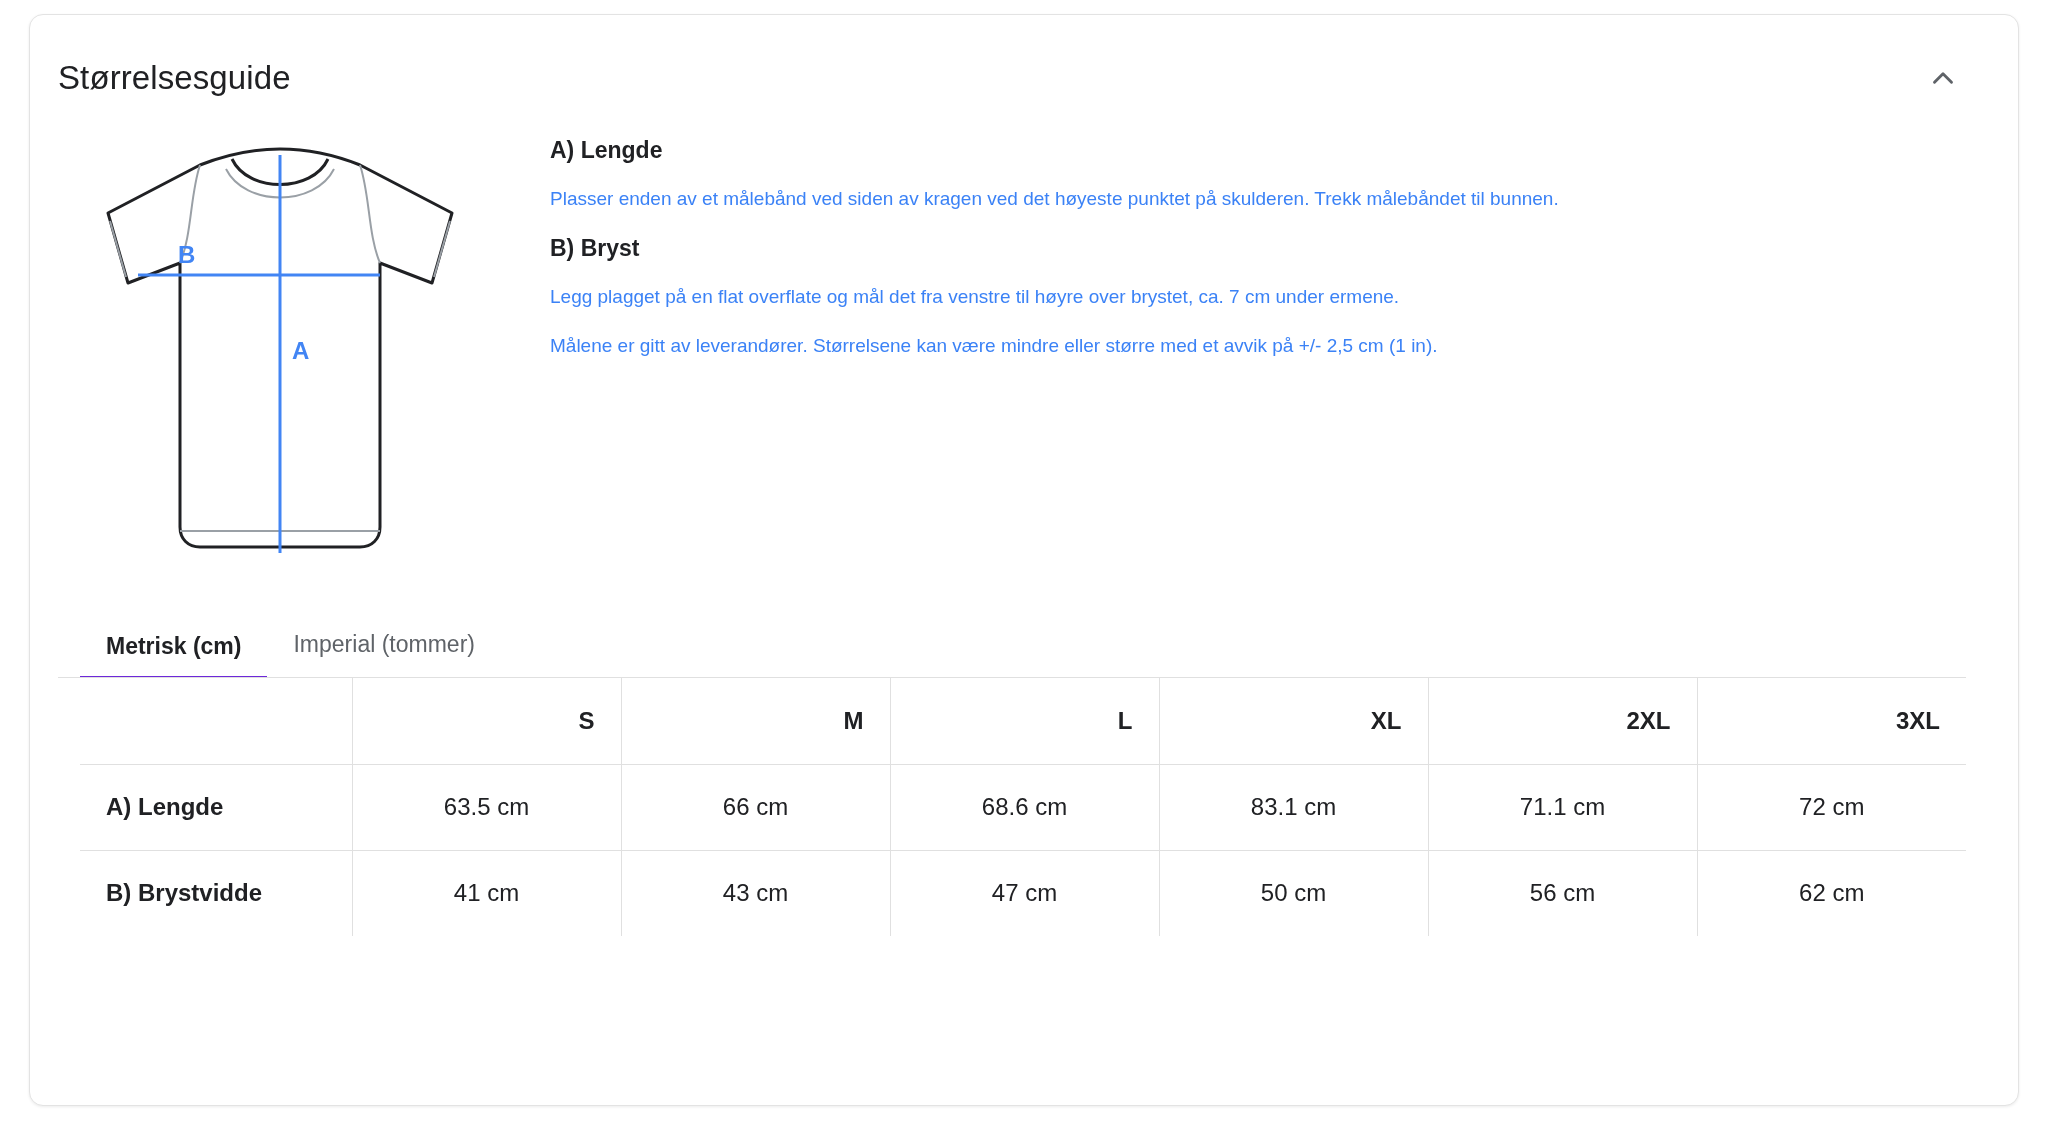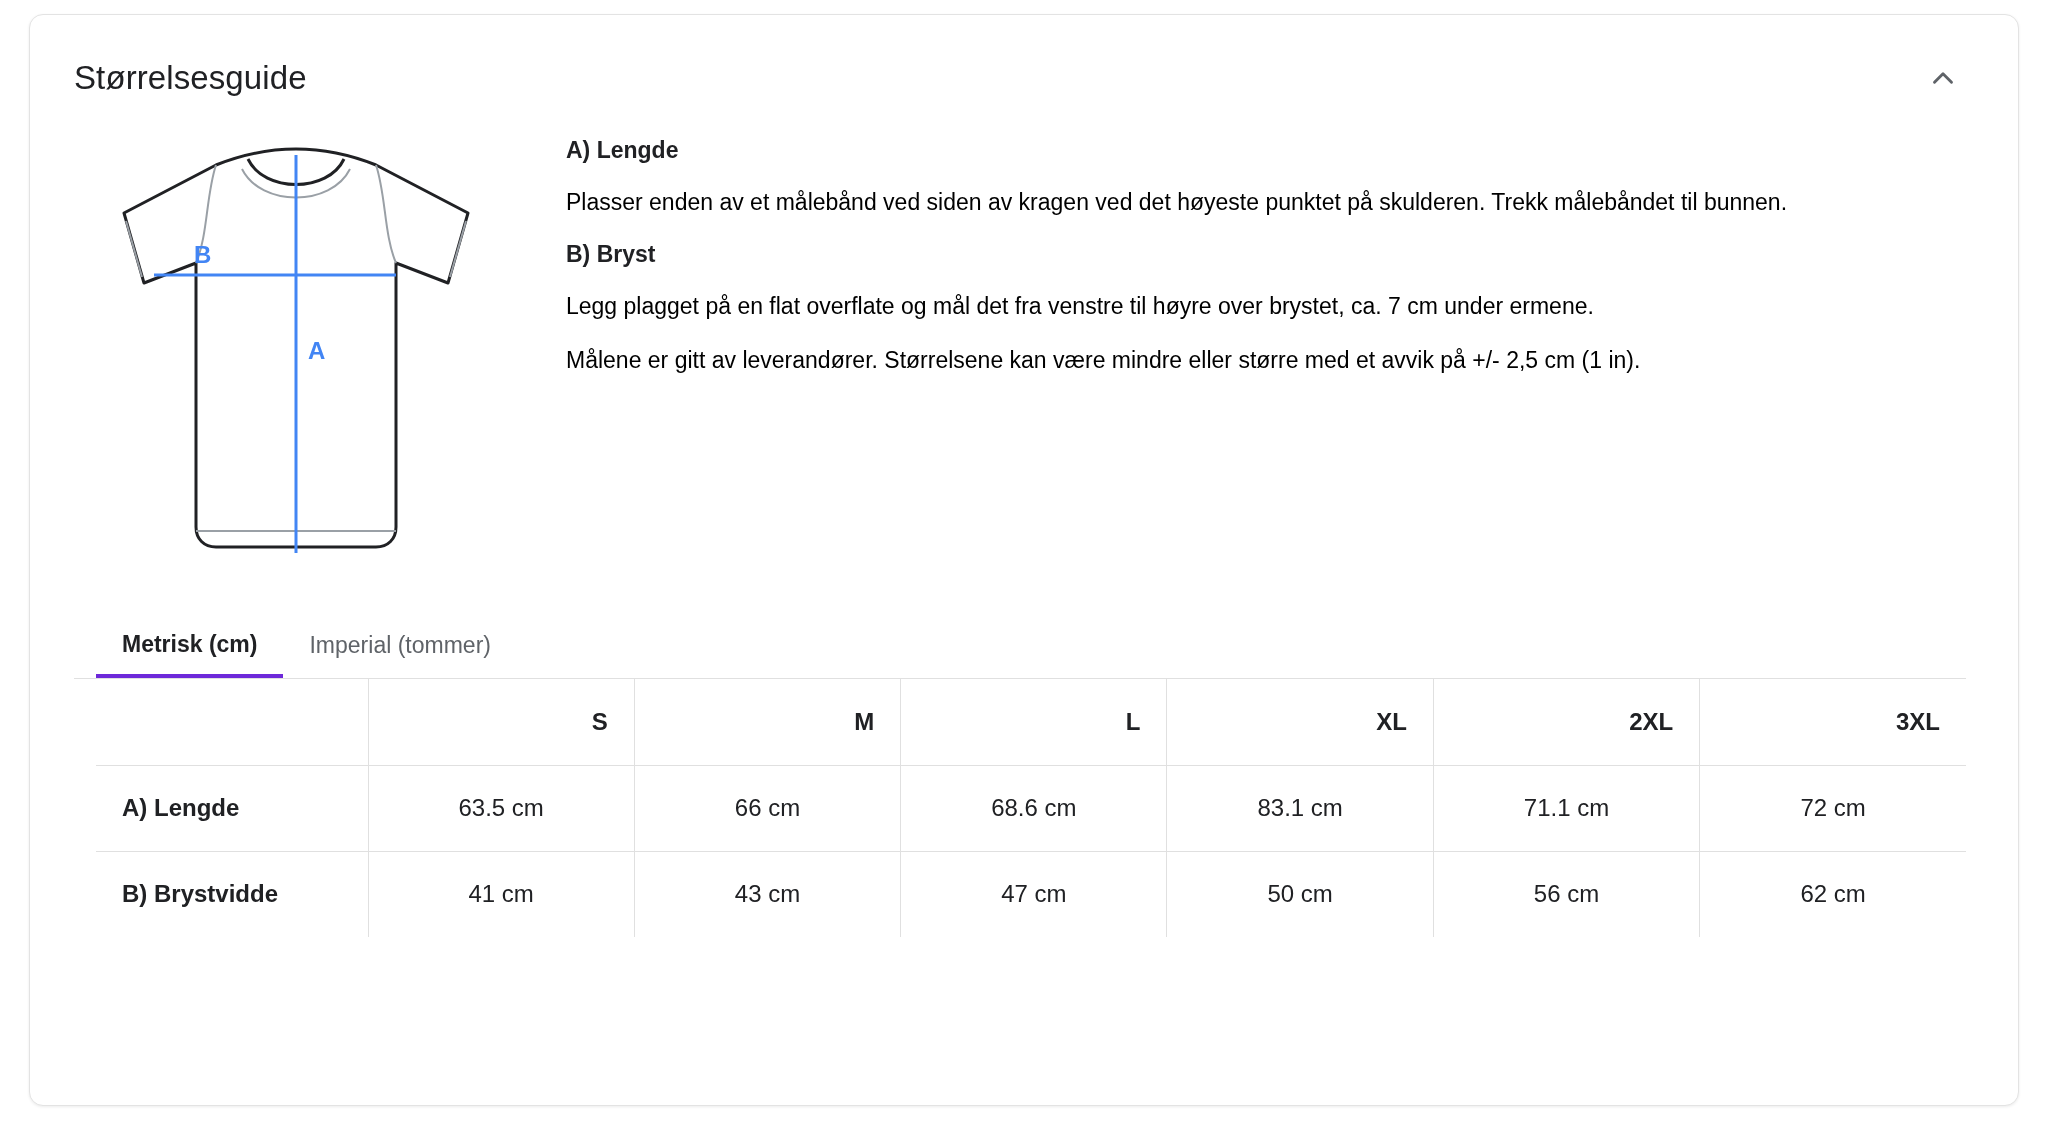--- a/index.html
+++ b/index.html
@@ -20,21 +20,21 @@
     justify-content: center;
     padding: 14px 22px;
   }
   .card {
     width: 1990px;
     min-height: 1092px;
     background: #ffffff;
     border: 1px solid #e3e3e3;
     border-radius: 14px;
     box-shadow: 0 1px 3px rgba(0,0,0,0.08);
-    padding: 40px 52px 46px 44px;
+    padding: 40px 52px 46px 28px;
     position: relative;
   }
   .card-header {
     display: flex;
     align-items: center;
     justify-content: space-between;
     margin-bottom: 22px;
   }
   .card-title {
     font-size: 33px;
@@ -74,23 +74,23 @@
     max-width: 1380px;
   }
   .desc h3 {
     font-size: 23px;
     color: #202124;
     font-weight: bold;
     margin: 0 0 22px 0;
   }
   .desc h3.second { margin-top: 20px; }
   .desc p {
-    font-size: 23px;
+    font-size: 19px;
     line-height: 1.42;
-    color: #000000;
+    color: #3b82f6;
     margin: 0 0 22px 0;
     font-weight: 400;
   }
   .desc p.last { margin-bottom: 16px; }
 
   .tabs {
     display: flex;
     align-items: flex-end;
     gap: 0;
     margin-top: 42px;
@@ -102,21 +102,21 @@
     color: #5f6368;
     padding: 14px 26px 16px 26px;
     cursor: pointer;
     border-bottom: 3px solid transparent;
     background: transparent;
     font-family: "Liberation Sans", sans-serif;
   }
   .tab.active {
     color: #202124;
     font-weight: bold;
-    border-bottom: 4px solid #6d28d9;
+    border-bottom: 1px solid #6d28d9;
   }
 
   table.size-table {
     width: calc(100% - 22px);
     margin-left: 22px;
     border-collapse: collapse;
     margin-top: 0;
     table-layout: fixed;
   }
   table.size-table th, table.size-table td {

